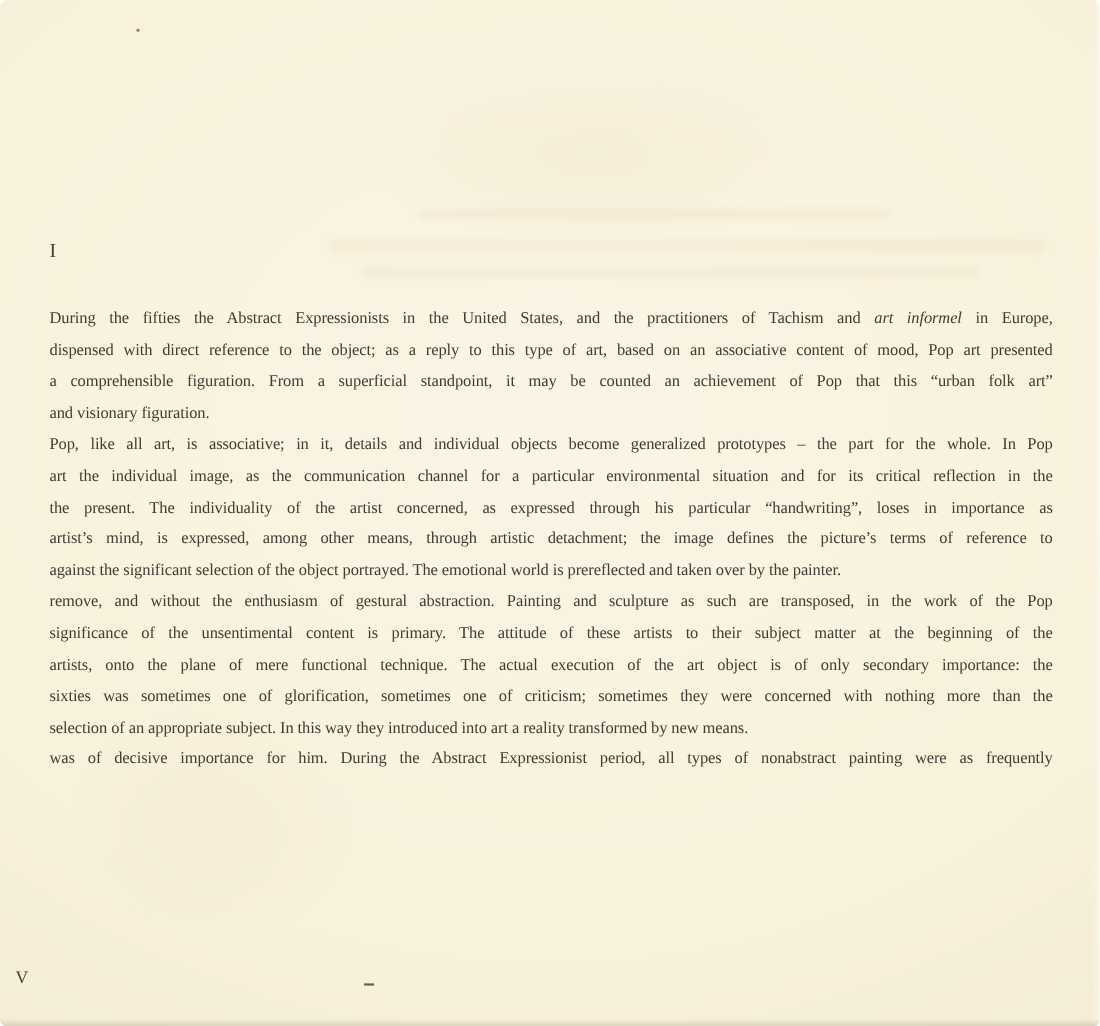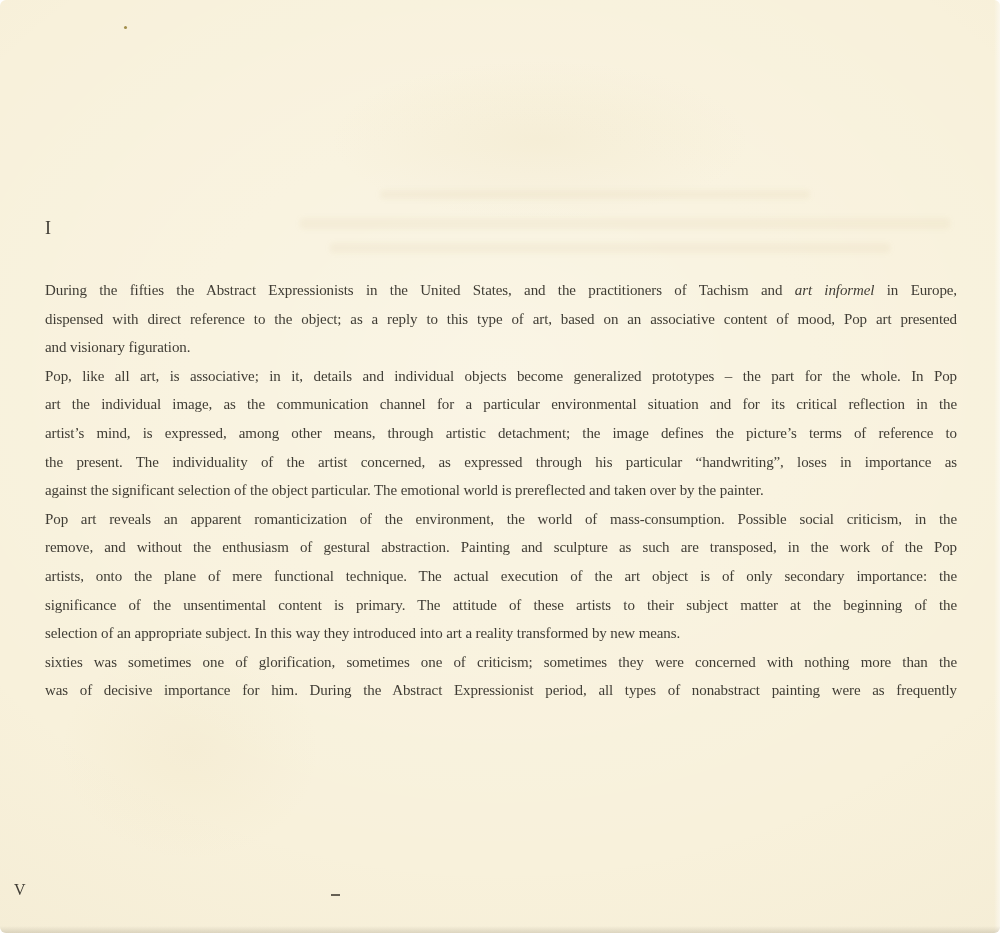--- a/index.html
+++ b/index.html
@@ -125,36 +125,36 @@
   <div class="bleed-band bleed-3"></div>
 
   <div class="speck speck-1"></div>
 
   <div class="numeral">I</div>
 
   <main class="text-block">
       <div class="para">
         <div class="line">During the fifties the Abstract Expressionists in the United States, and the practitioners of Tachism and <i>art informel</i> in Europe,</div>
         <div class="line">dispensed with direct reference to the object; as a reply to this type of art, based on an associative content of mood, Pop art presented</div>
+        <div class="line">a comprehensible figuration. From a superficial standpoint, it may be counted an achievement of Pop that this “urban folk art”</div>
         <div class="line last">and visionary figuration.</div>
       </div>
       <div class="para">
         <div class="line">Pop, like all art, is associative; in it, details and individual objects become generalized prototypes – the part for the whole. In Pop</div>
         <div class="line">art the individual image, as the communication channel for a particular environmental situation and for its critical reflection in the</div>
+        <div class="line">the present. The individuality of the artist concerned, as expressed through his particular “handwriting”, loses in importance as</div>
         <div class="line">artist’s mind, is expressed, among other means, through artistic detachment; the image defines the picture’s terms of reference to</div>
-        <div class="line">the present. The individuality of the artist concerned, as expressed through his particular “handwriting”, loses in importance as</div>
-        <div class="line last">against the significant selection of the object particular. The emotional world is prereflected and taken over by the painter.</div>
+        <div class="line last">against the significant selection of the object portrayed. The emotional world is prereflected and taken over by the painter.</div>
       </div>
       <div class="para">
-        <div class="line">Pop art reveals an apparent romanticization of the environment, the world of mass-consumption. Possible social criticism, in the</div>
         <div class="line">remove, and without the enthusiasm of gestural abstraction. Painting and sculpture as such are transposed, in the work of the Pop</div>
+        <div class="line">significance of the unsentimental content is primary. The attitude of these artists to their subject matter at the beginning of the</div>
         <div class="line">artists, onto the plane of mere functional technique. The actual execution of the art object is of only secondary importance: the</div>
-        <div class="line">significance of the unsentimental content is primary. The attitude of these artists to their subject matter at the beginning of the</div>
+        <div class="line">sixties was sometimes one of glorification, sometimes one of criticism; sometimes they were concerned with nothing more than the</div>
         <div class="line last">selection of an appropriate subject. In this way they introduced into art a reality transformed by new means.</div>
-        <div class="line">sixties was sometimes one of glorification, sometimes one of criticism; sometimes they were concerned with nothing more than the</div>
       </div>
       <div class="para">
         <div class="line">was of decisive importance for him. During the Abstract Expressionist period, all types of nonabstract painting were as frequently</div>
       </div>
     </main>
 
   <div class="margin-marker">V</div>
 
   <div class="pencil-mark"></div>
 

